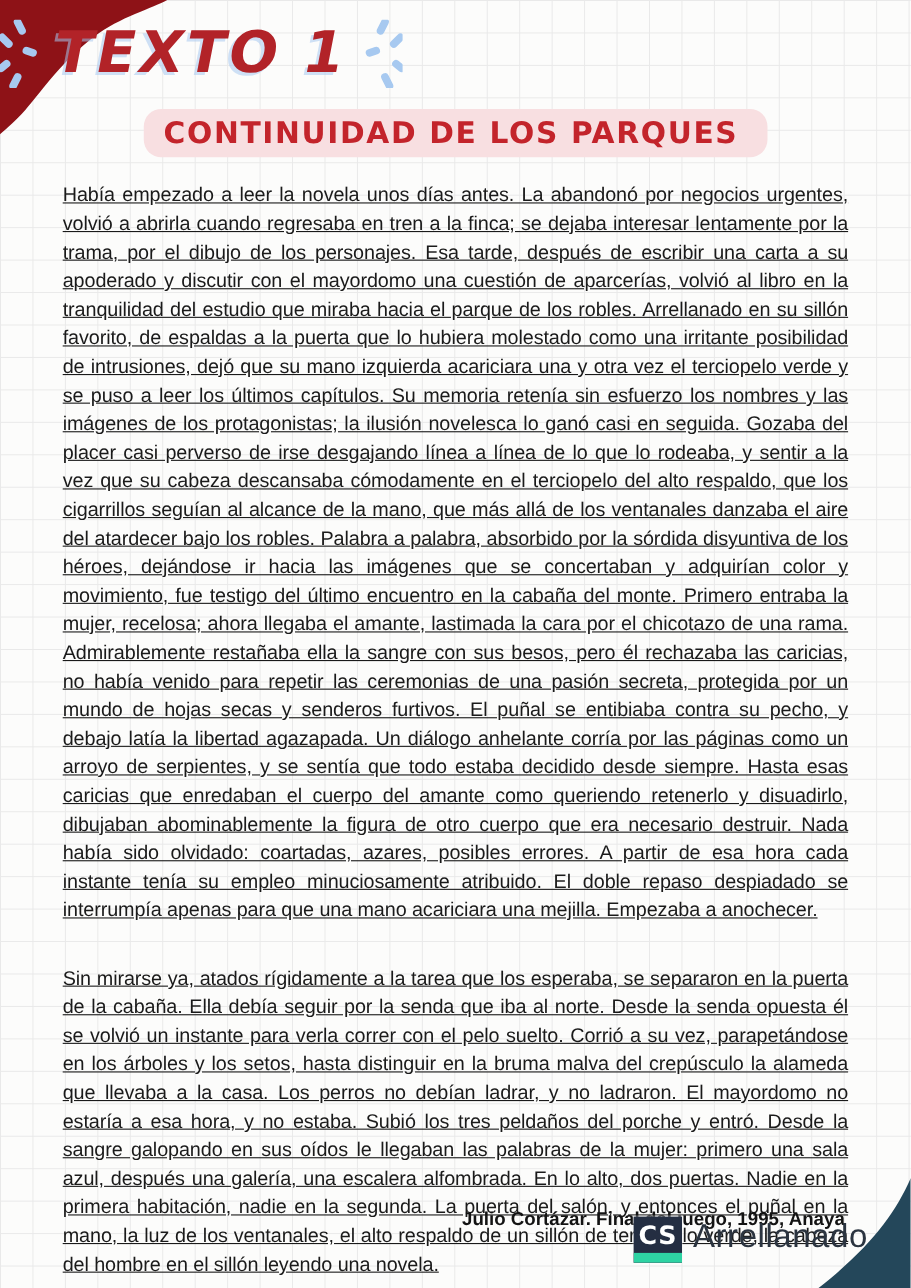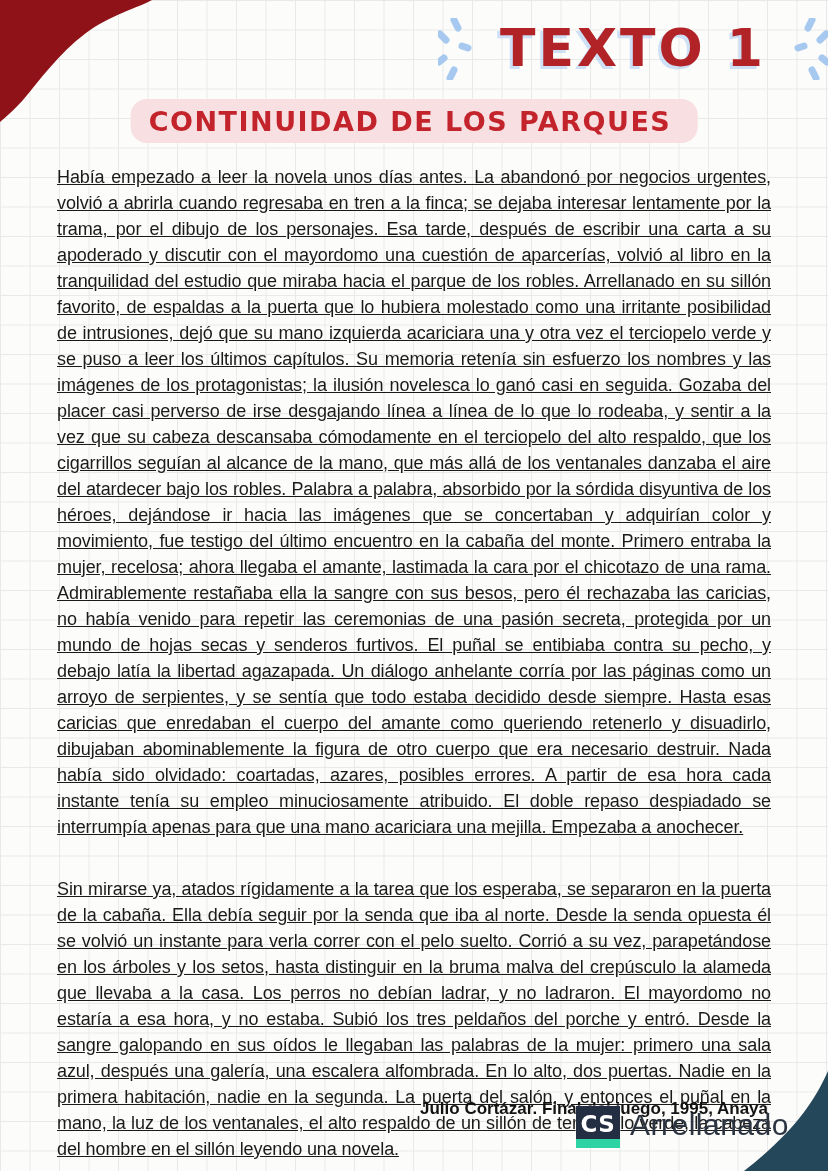--- a/index.html
+++ b/index.html
@@ -12,21 +12,21 @@
       linear-gradient(to right, #e9e9e9 1px, transparent 1px),
       linear-gradient(to bottom, #e9e9e9 1px, transparent 1px);
     background-size:29.5px 29.5px;
     font-family:"Liberation Sans", sans-serif;
   }
   .corner{position:absolute;pointer-events:none;}
   .corner.tl{top:0;left:0;}
   .corner.br{bottom:0;right:0;}
 
   .header{position:absolute;top:18px;left:0;width:100%;text-align:center;}
-  .title-row{display:flex;align-items:center;justify-content:flex-end;gap:14px;}
+  .title-row{display:flex;align-items:center;justify-content:flex-start;gap:2px;font-style:italic;}
   .page-title{
     font-family:"DejaVu Sans", sans-serif;
     font-weight:bold;
     font-size:52px;
     letter-spacing:3px;
     color:#b22328;
     text-shadow:-3px 3px 0 rgba(167,201,240,.55);
     margin:0;
     line-height:1.1;
   }

